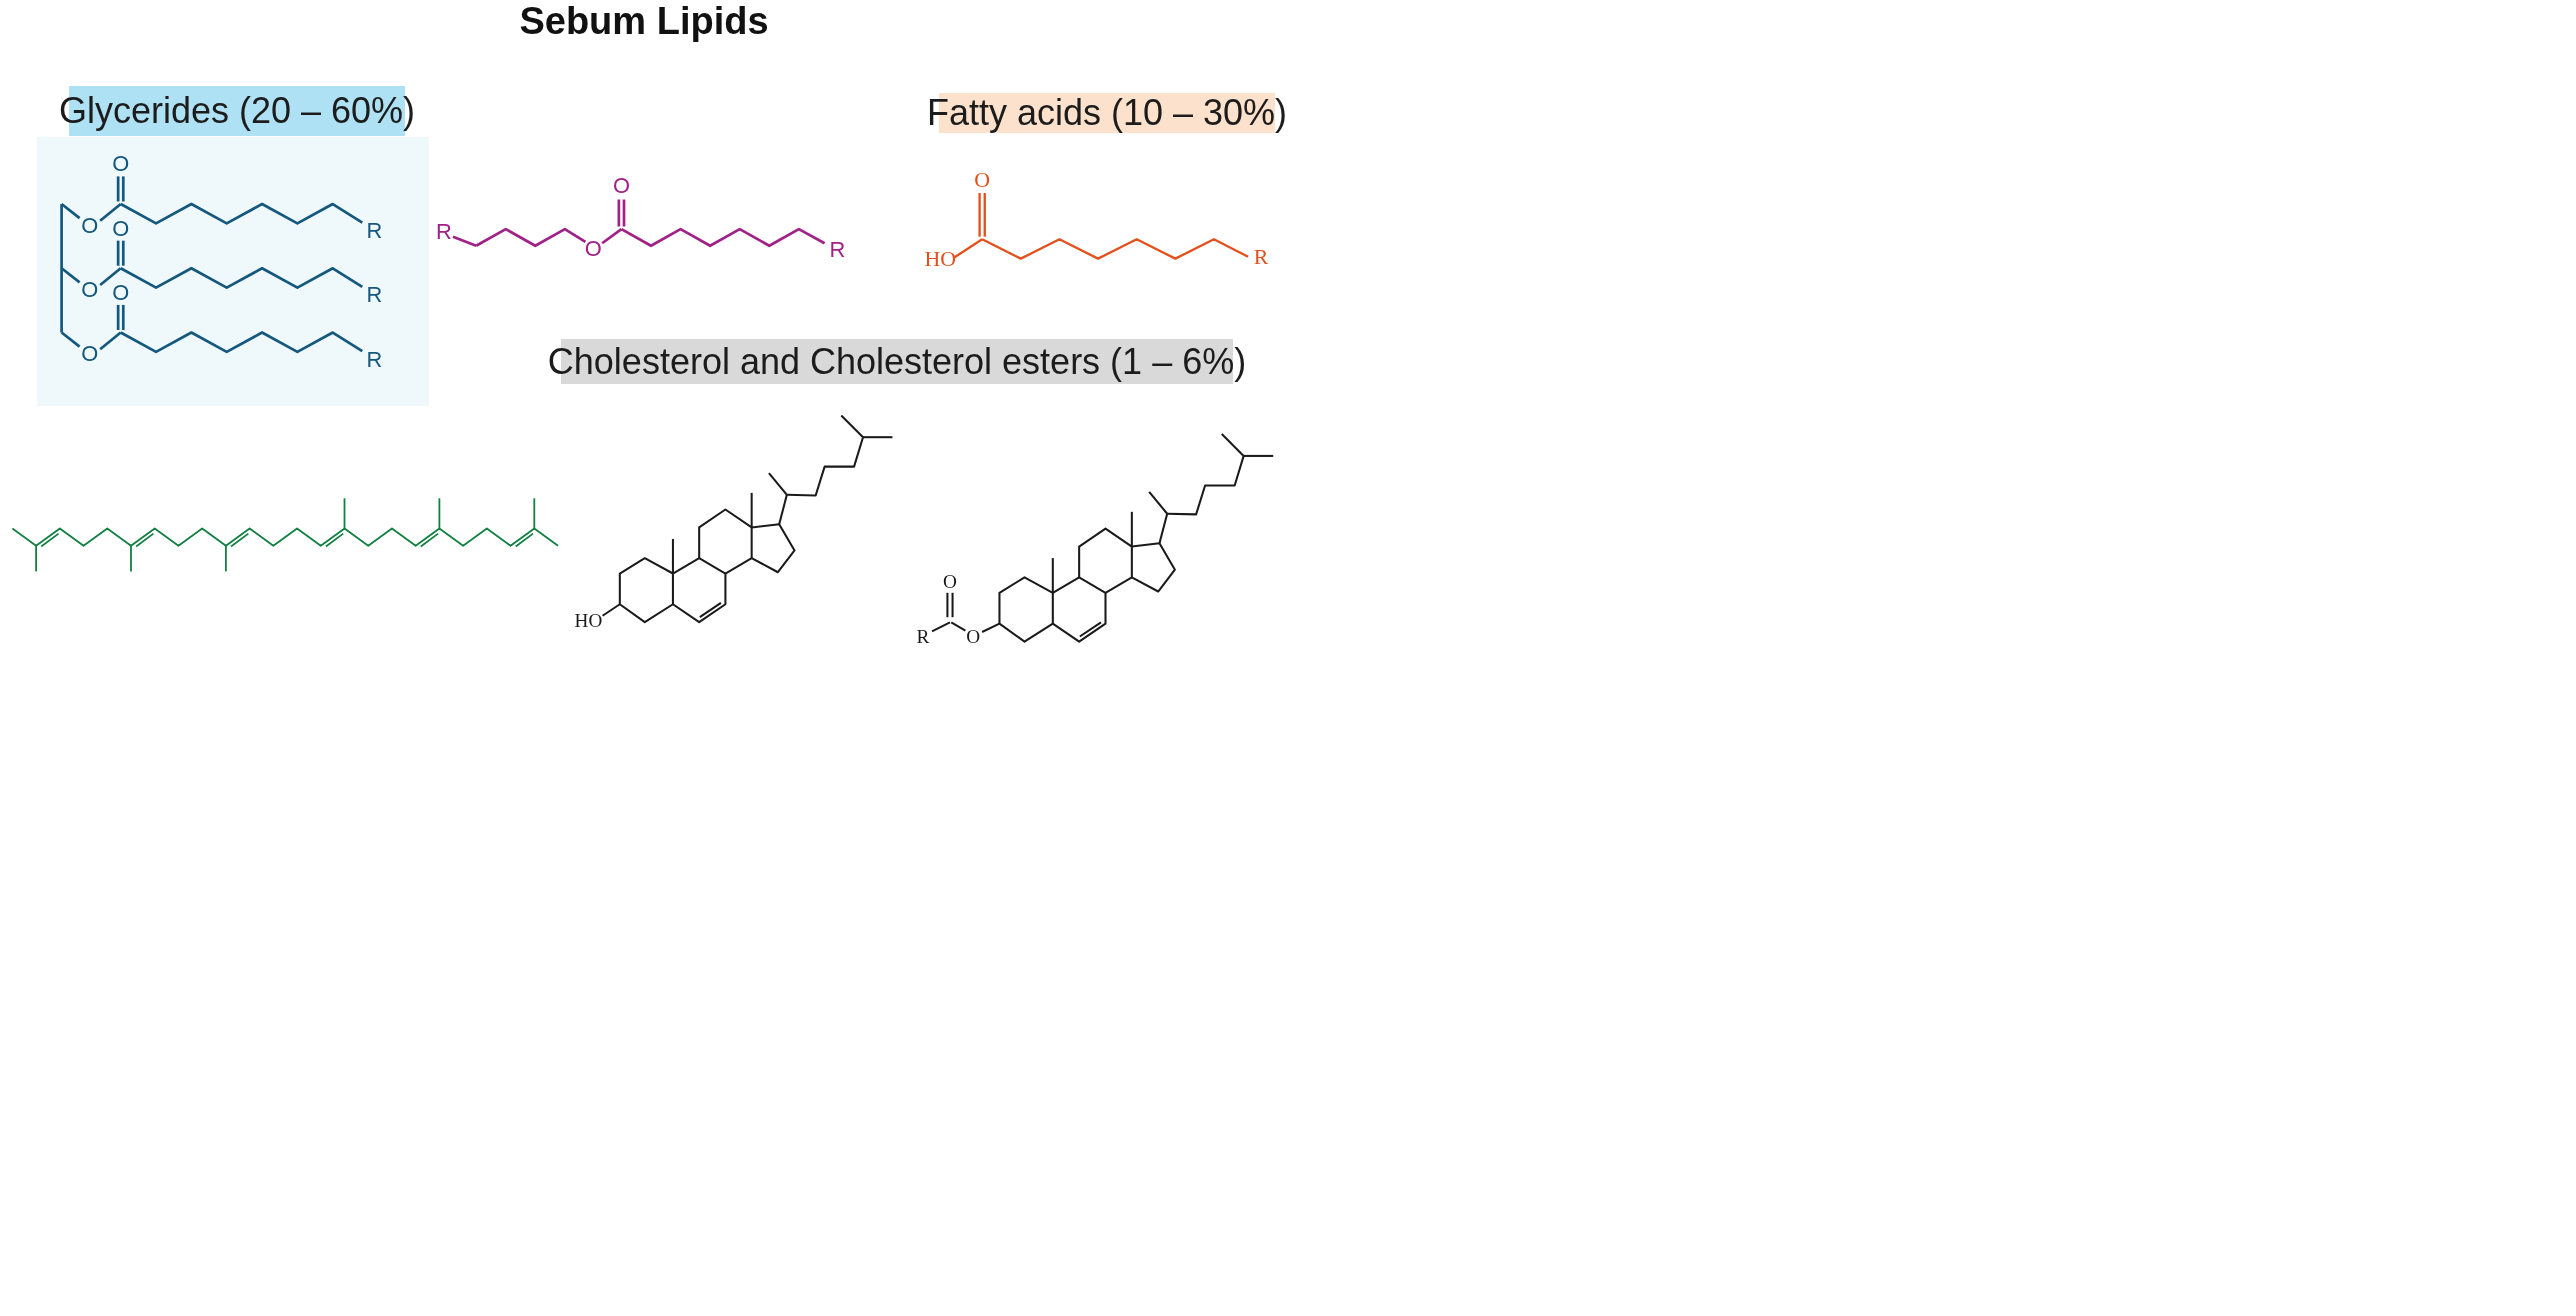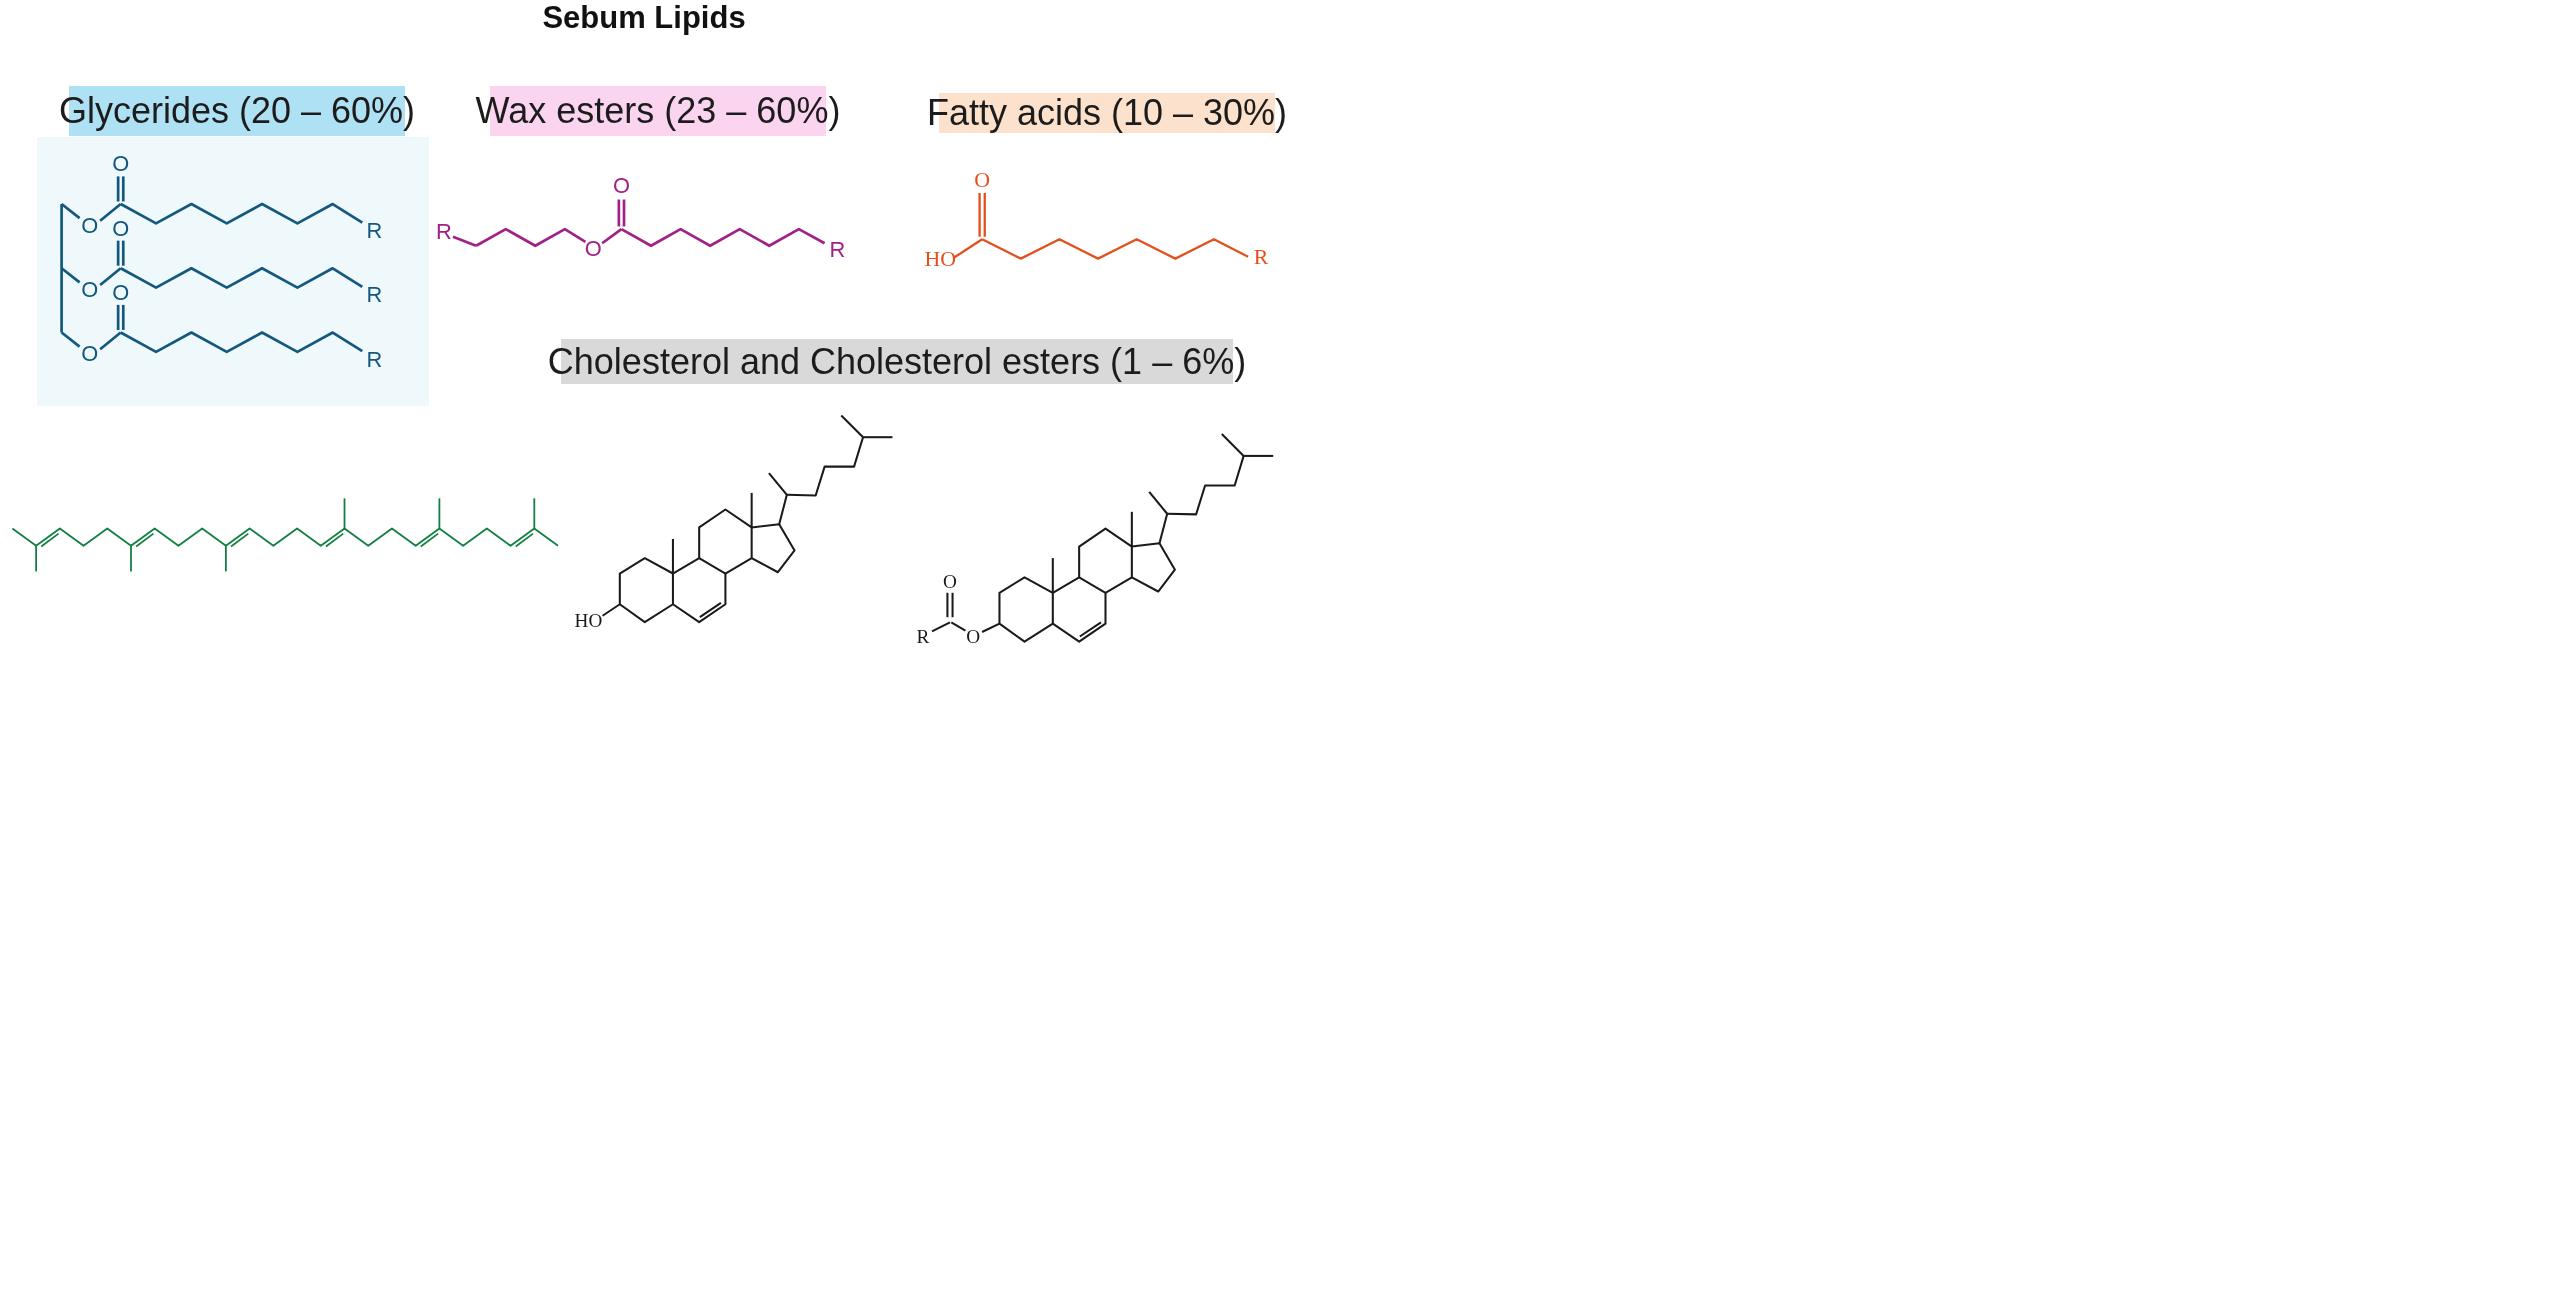--- a/index.html
+++ b/index.html
@@ -1,38 +1,37 @@
 <!DOCTYPE html>
 <html style="font-size:10.3px"><head>
 <meta charset="utf-8">
 <style>
   html,body{margin:0;padding:0;background:#ffffff;}
   #page{position:relative;width:1288px;height:658px;background:#ffffff;overflow:hidden;
         font-family:"Liberation Sans",sans-serif;}
   .abs{position:absolute;}
-  #title{left:0;top:8;width:1288px;text-align:center;font-size:31px;font-weight:bold;color:#111;}
+  #title{left:0;top:8;width:1288px;text-align:center;font-size:38px;font-weight:bold;color:#111;}
   .lbl{display:flex;align-items:center;justify-content:center;
        font-size:36px;color:#1c1c1c;white-space:nowrap;}
   .panel{background:#eff8fb;}
   svg{display:block;overflow:visible;}
   svg path, svg line{fill:none;stroke-linejoin:round;stroke-linecap:butt;}
   svg text{stroke:none;}
   .sans-atoms text{font-family:"Liberation Sans",sans-serif;}
   .serif-atoms text{font-family:"Liberation Serif",serif;}
 </style>
 </head>
 <body>
 
 <div id="page">
 
   <div id="title" class="abs">Sebum Lipids</div>
 
   <div class="abs lbl" style="left: 69px; top: 86px; width: 336px; height: 50px; background-color: rgb(174, 225, 243);">Glycerides (20 – 60%)</div>
 
-  <div class="abs lbl" style="left: 490px; top: 86px; width: 336px; height: 50px; background-color: rgb(251, 212, 239);">Wax esters (23 – 60%)</div>
 
   <div class="abs lbl" style="left: 939px; top: 93px; width: 336px; height: 40px; background-color: rgb(252, 226, 205);">Fatty acids (10 – 30%)</div>
 
   <div class="abs lbl" style="left: 561px; top: 339px; width: 672px; height: 45px; background-color: rgb(217, 217, 217);">Cholesterol and Cholesterol esters (1 – 6%)</div>
 
 
   <div class="abs panel" style="left: 37px; top: 137px; width: 392px; height: 269px; background-color: rgb(239, 248, 251);">
     <svg class="abs sans-atoms" style="left:5.1px;top:6.4px;" width="399" height="257" viewBox="0 0 620 400" stroke="#14587d" fill="#14587d">
       <g stroke-width="4.2">
 

